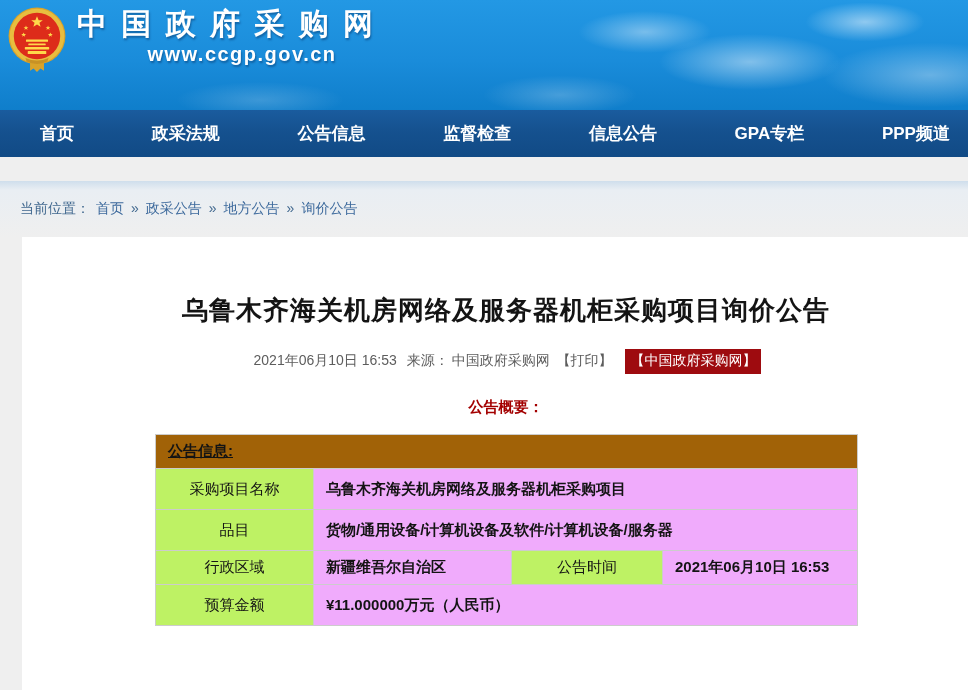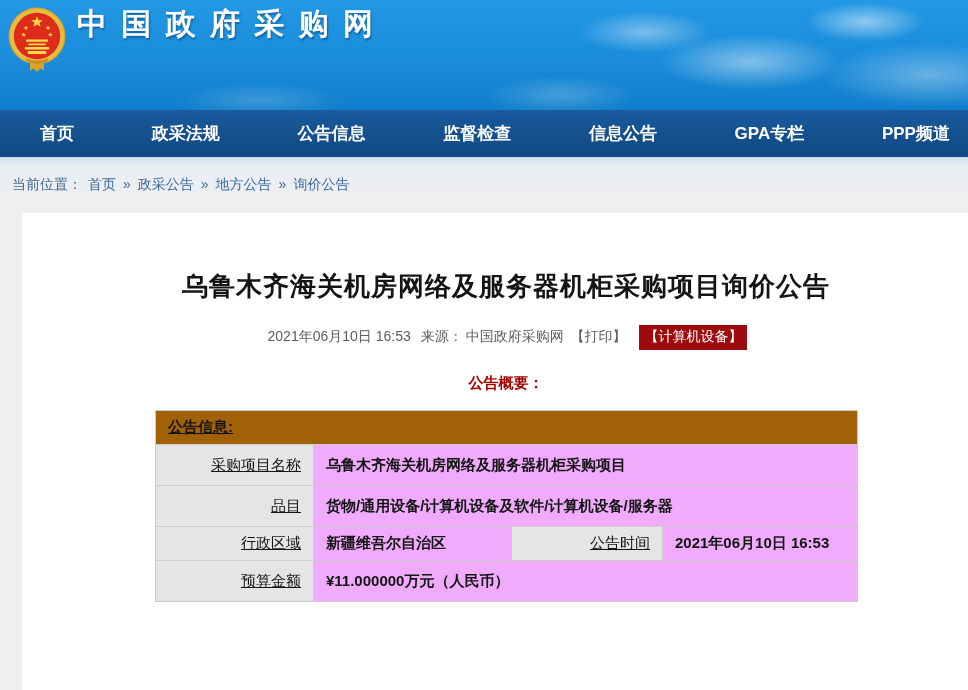--- a/index.html
+++ b/index.html
@@ -22,40 +22,40 @@
   .t2 { font-size:26px; font-weight:bold; letter-spacing:.5px; line-height:30px; white-space:nowrap; }
   .t3 { font-size:20px; font-weight:bold; letter-spacing:1.5px; line-height:27px; text-align:center; }
 
   
   .main-nav { height:47px; background:linear-gradient(180deg,#1a5c9e 0%,#15518f 45%,#114a85 100%);
       display:flex; justify-content:space-between; align-items:center; padding:0 18px 0 40px; }
   .nav-item { color:#fff; font-weight:bold; font-size:17px; white-space:nowrap; cursor:pointer; }
 
   
   .breadcrumb-bar { height:56px; background:linear-gradient(180deg,#cfdeec 0px,#e9eef3 9px,#efefef 100%);
-      display:flex; align-items:center; padding-left:12px; font-size:14px; color:#41688f; }
+      display:flex; align-items:center; padding-left:20px; font-size:14px; color:#41688f;margin-top:24px; }
   .breadcrumb-bar a { color:#3c699c; text-decoration:none; cursor:pointer; }
   .crumb-sep { margin:0 7px; color:#41688f; }
   .crumb-prefix { margin-right:6px; }
 
   
   .panel { margin-left:22px; height:477px; background:#fff; }
   .content { width:702px; margin-left:133px; }
   .article-title { padding-top:56px; text-align:center; font-size:26px; font-weight:bold; color:#141414; letter-spacing:1px; }
   .article-meta { margin-top:21px; text-align:center; font-size:14px; color:#5d5d5d; }
   .article-meta .piece { margin:0 3px; }
   .print-btn { color:#5d5d5d; cursor:pointer; }
   .notice-badge { display:inline-block; background:#9e0b0f; color:#fff; padding:3px 5px 4px; margin-left:6px; cursor:pointer; }
   .summary-heading { margin-top:24px; text-align:center; font-size:15px; font-weight:bold; color:#a30000; }
 
   
   table.info { margin-top:17px; width:702px; border-collapse:collapse; table-layout:fixed; }
   table.info td { border:1px solid #ccc; font-size:15px; padding:7px 12px; vertical-align:middle; color:#141414; word-break:break-all; }
   td.section-cell { font-weight:bold; padding:10px 12px; background:#a16207;text-decoration:underline; }
-  td.label-cell { background:#e5e5e5; text-align:right; color:#4d4d4d;text-decoration:underline; }
+  td.label-cell { background:#bef264; text-align:center; color:#4d4d4d; }
   td.value-cell { font-weight:bold; background:#f0abfc; }
   td.value-cell .vline { line-height:26px; }
 </style>
 </head>
 <body>
 
 <div class="site-header">
   <div class="clouds"></div>
   <div class="brand">
     <span class="emblem">
@@ -74,20 +74,21 @@
         <rect x="31" y="56" width="38" height="4" rx="1" fill="#ffd94a"></rect>
         <rect x="35" y="63" width="30" height="3" rx="1" fill="#ffd94a"></rect>
         <rect x="29" y="69" width="42" height="4" rx="1" fill="#ffd94a"></rect>
         <rect x="34" y="76" width="32" height="5" rx="1" fill="#ffd94a"></rect>
         <path d="M38,92 h24 v18 l-6,-4 -6,6 -6,-6 -6,4 z" fill="#d9a32a"></path>
         <path d="M30,88 a49,49 0 0 0 40,0 l-2,6 a42,42 0 0 1 -36,0 z" fill="#c89225"></path>
       </svg>
     </span>
     <span class="titles">
       <span class="t1">中 国 政 府 采 购 网</span>
+      <span class="t3" style="display:block">www.ccgp.gov.cn</span>
     </span>
   </div>
 </div>
 
 <div class="main-nav">
     <div class="nav-item">首页</div>
     <div class="nav-item">政采法规</div>
     <div class="nav-item">公告信息</div>
     <div class="nav-item">监督检查</div>
     <div class="nav-item">信息公告</div>
@@ -101,21 +102,21 @@
 </div>
 
 <div class="panel">
   <div class="content">
     <div class="article-title">乌鲁木齐海关机房网络及服务器机柜采购项目询价公告</div>
 
     <div class="article-meta">
       <span class="piece">2021年06月10日 16:53</span>
       <span class="piece">来源：</span><span>中国政府采购网</span>
       <span class="piece print-btn">【打印】</span>
-      <span class="notice-badge">【计算机设备】</span>
+      <span class="notice-badge">【中国政府采购网】</span>
     </div>
 
     <div class="summary-heading">公告概要：</div>
 
     <table class="info">
       <colgroup>
           <col style="width:158px">
           <col style="width:198px">
           <col style="width:151px">
           <col style="width:195px">

